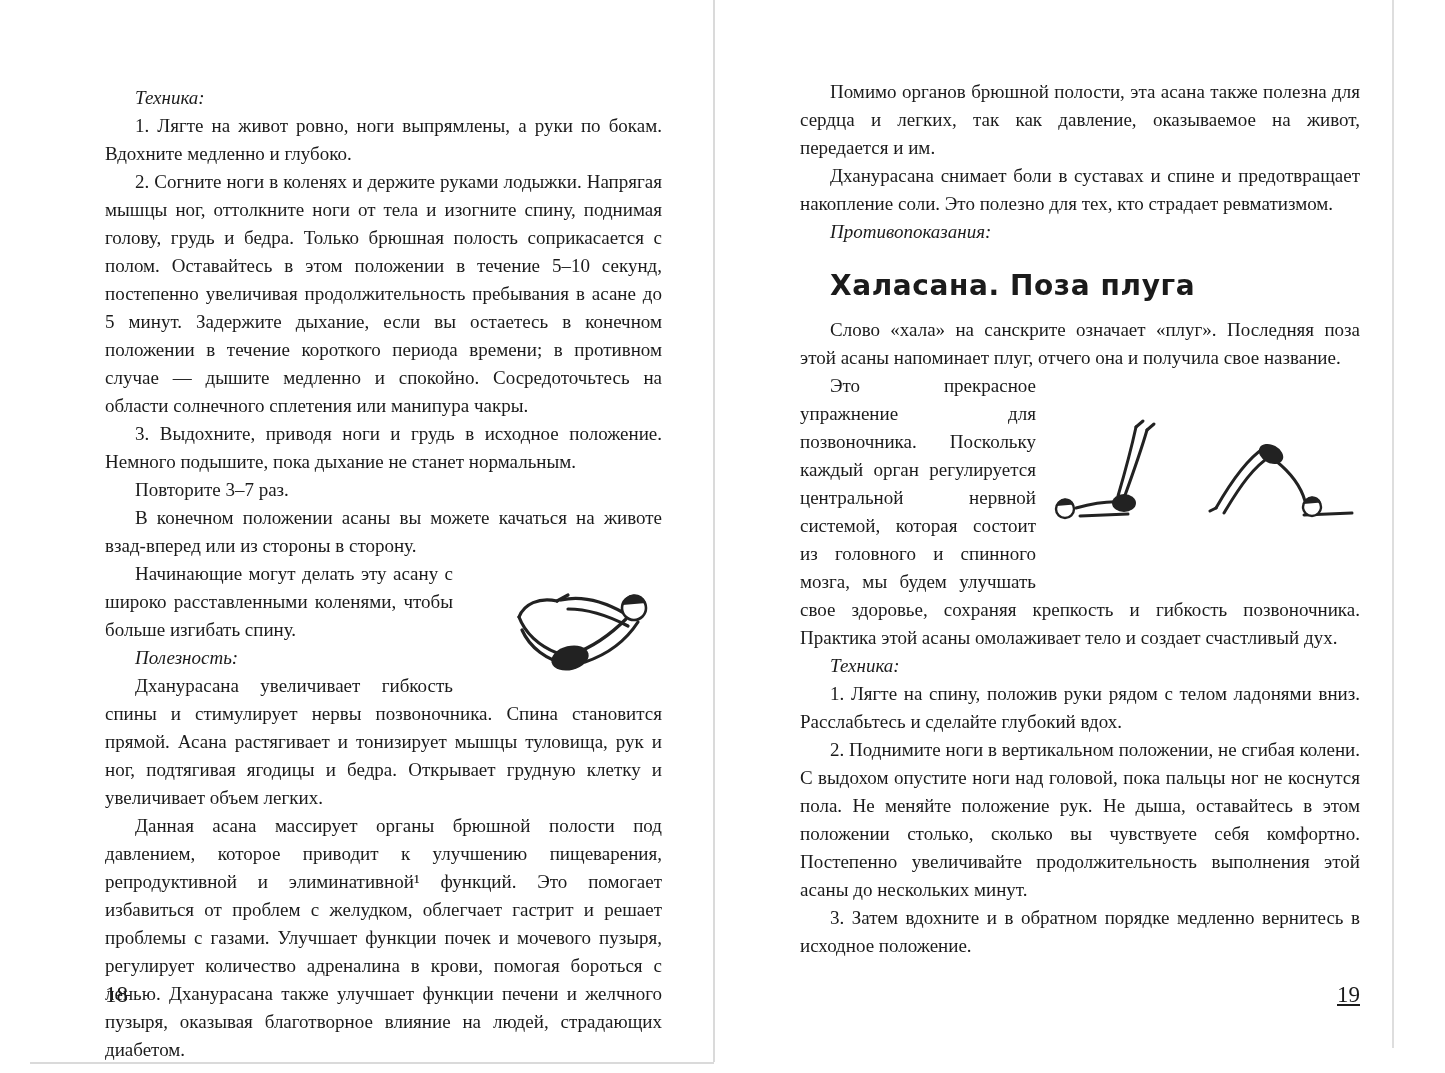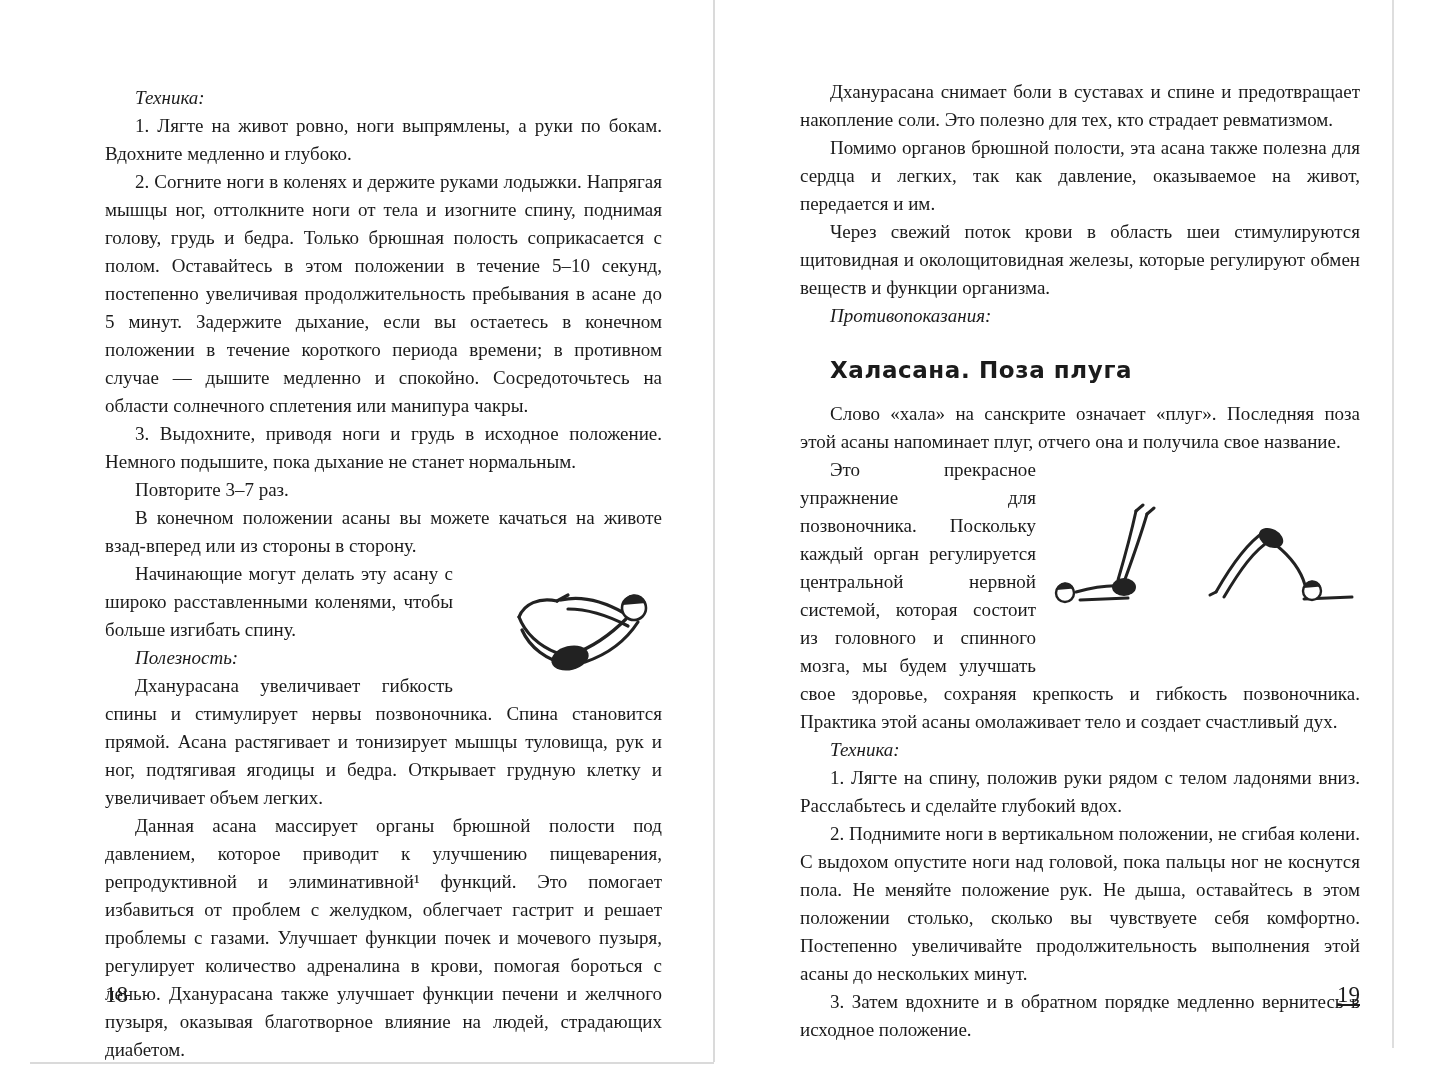--- a/index.html
+++ b/index.html
@@ -14,21 +14,21 @@
     font-size:19px; line-height:28px;
     text-align:justify; hyphens:auto;
   }
   .col-left  { left:105px; }
   .col-right { left:800px; top:78px; width:560px; }
   .col p { margin:0; }
   p.indent { text-indent:30px; }
   p.lead   { text-indent:30px; font-style:italic; }
   .heading {
     font-family:"DejaVu Sans", sans-serif;
-    font-size:23px; letter-spacing:0.6px;
+    font-size:28px; letter-spacing:0.6px;
     margin:26px 0 16px 30px; text-align:left;
   }
   .float-img {
     float:right; display:flex; align-items:center; justify-content:center;
     margin-left:14px;
   }
   .float-bow  { width:195px; height:138px; margin-top:2px; }
   .float-plow { width:310px; height:196px; margin-top:2px; }
   .page-num { position:absolute; font-size:23px; }
   .num-left  { left:105px;  top:982px; }
@@ -75,23 +75,22 @@
     <p class="indent">Начинающие могут делать эту асану с широко расставленными коленями, чтобы больше изгибать спину.</p>
     <p class="lead">Полезность:</p>
     <p class="indent">Дханурасана увеличивает гибкость спины и стимулирует нервы позвоночника. Спина становится прямой. Асана растягивает и тонизирует мышцы туловища, рук и ног, подтягивая ягодицы и бедра. Открывает грудную клетку и увеличивает объем легких.</p>
     <p class="indent">Данная асана массирует органы брюшной полости под давлением, которое приводит к улучшению пищеварения, репродуктивной и элиминативной¹ функций. Это помогает избавиться от проблем с желудком, облегчает гастрит и решает проблемы с газами. Улучшает функции почек и мочевого пузыря, регулирует количество адреналина в крови, помогая бороться с ленью. Дханурасана также улучшает функции печени и желчного пузыря, оказывая благотворное влияние на людей, страдающих диабетом.</p>
 
   </div>
 
   <div class="page-num num-left">18</div>
 
   <div class="col col-right">
+    <p class="indent">Помимо органов брюшной полости, эта асана также полезна для сердца и легких, так как давление, оказываемое на живот, передается и им.</p>
     <p class="indent">Дханурасана снимает боли в суставах и спине и предотвращает накопление соли. Это полезно для тех, кто страдает ревматизмом.</p>
-    <p class="indent">Помимо органов брюшной полости, эта асана также полезна для сердца и легких, так как давление, оказываемое на живот, передается и им.</p>
-    <p class="indent">Через свежий поток крови в область шеи стимулируются щитовидная и околощитовидная железы, которые регулируют обмен веществ и функции организма.</p>
     <p class="lead">Противопоказания:</p>
 
     <h2 class="heading">Халасана. Поза плуга</h2>
 
     <p class="indent">Слово «хала» на санскрите означает «плуг». Последняя поза этой асаны напоминает плуг, отчего она и получила свое название.</p>
 
     <div class="float-img float-plow">
       <svg width="310" height="112" viewBox="0 0 310 112">
         <g fill="none" stroke="#222" stroke-width="3" stroke-linecap="round" stroke-linejoin="round">
           <path d="M26,92 C44,87 60,85 72,86"></path>

